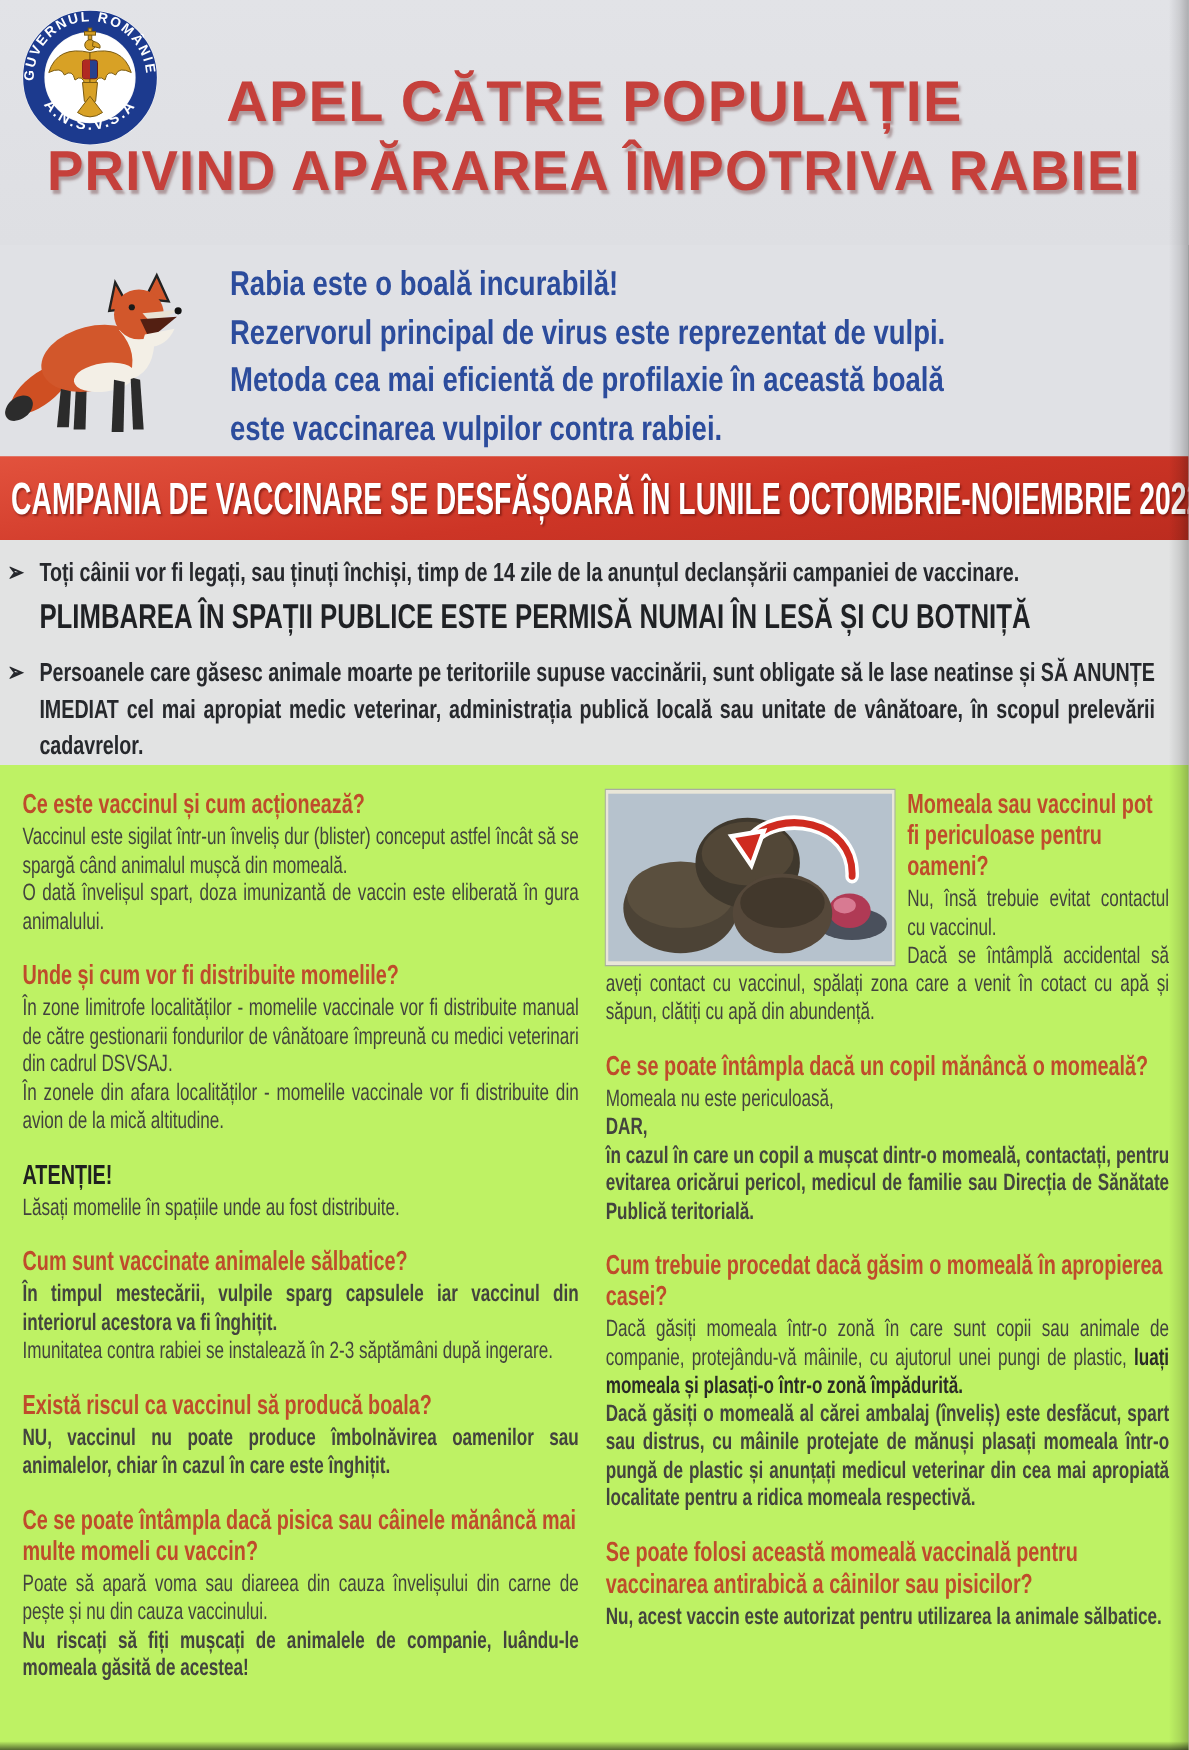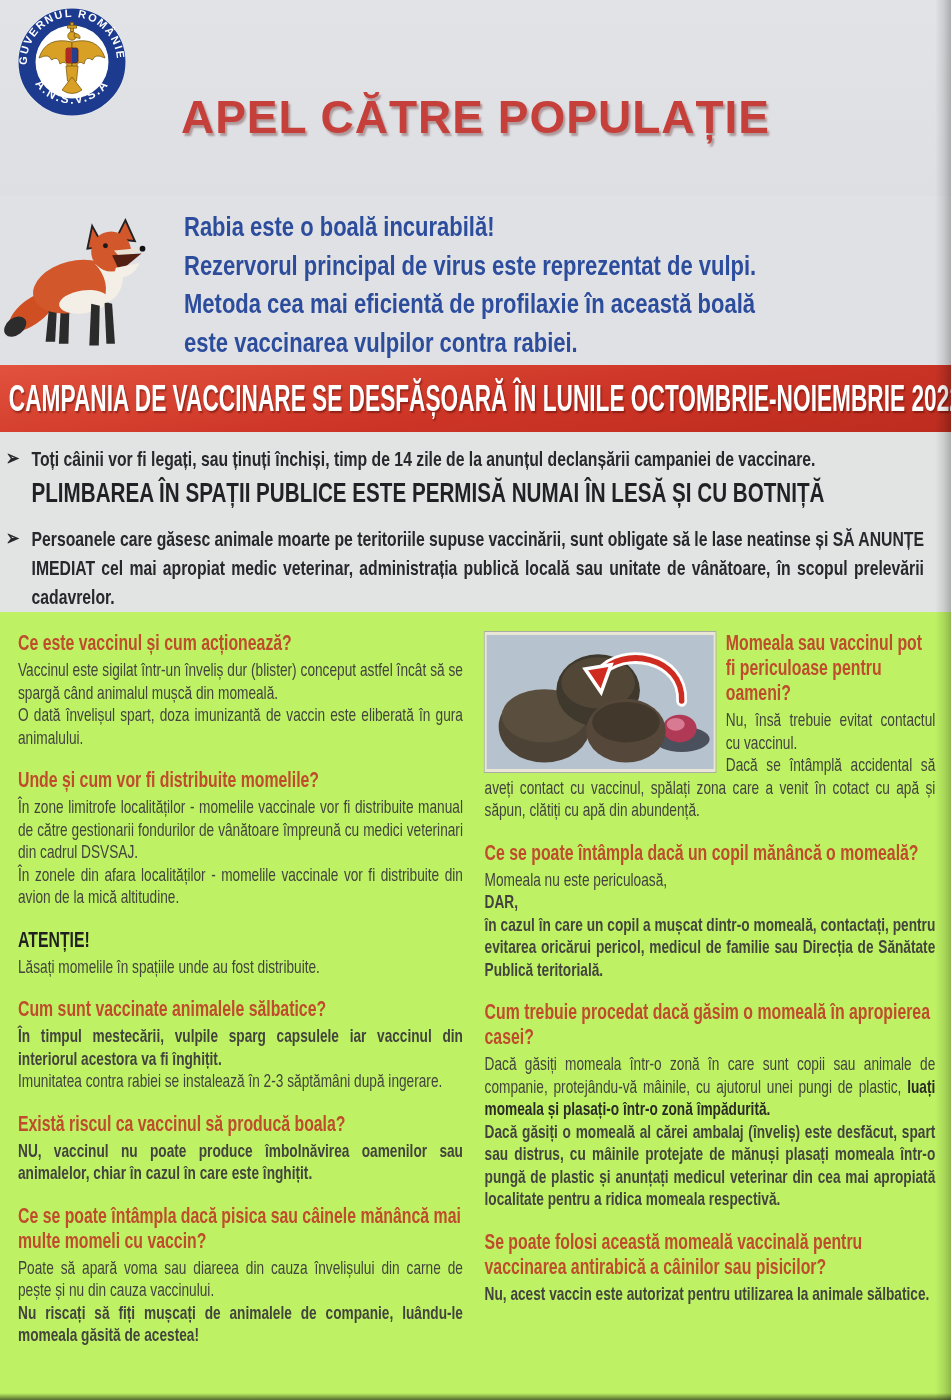--- a/index.html
+++ b/index.html
@@ -9,21 +9,21 @@
           background:linear-gradient(to right,rgba(0,0,0,0) 0%,rgba(0,0,0,.10) 55%,rgba(0,0,0,.24) 100%);pointer-events:none;}
   .poster::before{content:'';position:absolute;bottom:0;left:0;width:100%;height:7px;z-index:20;
           background:linear-gradient(to bottom,rgba(0,0,0,0),rgba(15,15,15,.6));pointer-events:none;}
 
   
   .header{position:relative;height:196px;background:linear-gradient(180deg,#e2e3e7,#dedfe3);}
   .logo{position:absolute;left:16px;top:6px;width:112px;height:112px;}
   .titles{text-align:center;padding-top:54px;}
   .title1,.title2{font-weight:bold;color:#c5403b;letter-spacing:1px;white-space:nowrap;
           text-shadow:2px 3px 2px rgba(95,40,40,.38);}
-  .title1{font-size:46px;line-height:54px;margin-top:36px;}
+  .title1{font-size:46px;line-height:54px;}
   .title2{font-size:45px;line-height:58px;display:inline-block;transform:scaleX(.97);transform-origin:center;}
 
   
   .fox-row{height:169px;display:flex;align-items:flex-start;gap:32px;}
   .fox{width:152px;height:148px;flex:none;margin-top:10px;}
   .intro{flex:1;padding-top:12px;overflow:visible;}
   .intro-inner{width:812px;transform:scaleX(.8);transform-origin:left top;
           font-size:27.5px;line-height:38.5px;font-weight:bold;color:#2c4c9c;}
   .intro-inner span{display:block;}
 
@@ -94,20 +94,21 @@
         <path d="M50 60 L62 60 L60.5 75 Q56 79 51.5 75 Z"></path>
         <path d="M46 84 L56 71 L66 84 Q56 91 46 84 Z"></path>
       </g>
       <g>
         <rect x="50" y="42" width="12" height="15" rx="2" fill="#27408e" stroke="#6b1a12" stroke-width="0.8"></rect>
         <path d="M50 44 a2 2 0 0 1 2-2 L56 42 L56 57 L52 57 a2 2 0 0 1 -2-2 Z" fill="#b12a22"></path>
       </g>
     </svg>
     <div class="titles">
       <div class="title1">APEL CĂTRE POPULAȚIE</div>
+      <div><span class="title2">PRIVIND APĂRAREA ÎMPOTRIVA RABIEI</span></div>
     </div>
   </div>
 
   <div class="fox-row">
     <svg class="fox" viewBox="0 0 160 150">
       <ellipse cx="34" cy="108" rx="30" ry="13" fill="#cf4f22" transform="rotate(-38 34 108)"></ellipse>
       <ellipse cx="16" cy="124" rx="13" ry="9" fill="#2c2c2c" transform="rotate(-38 16 124)"></ellipse>
       <path d="M52 100 L48 140 L58 140 L60 104 Z" fill="#2b2b2b"></path>
       <path d="M64 104 L62 142 L72 142 L73 106 Z" fill="#2b2b2b"></path>
       <ellipse cx="78" cy="82" rx="44" ry="27" fill="#d2572b" transform="rotate(-14 78 82)"></ellipse>

